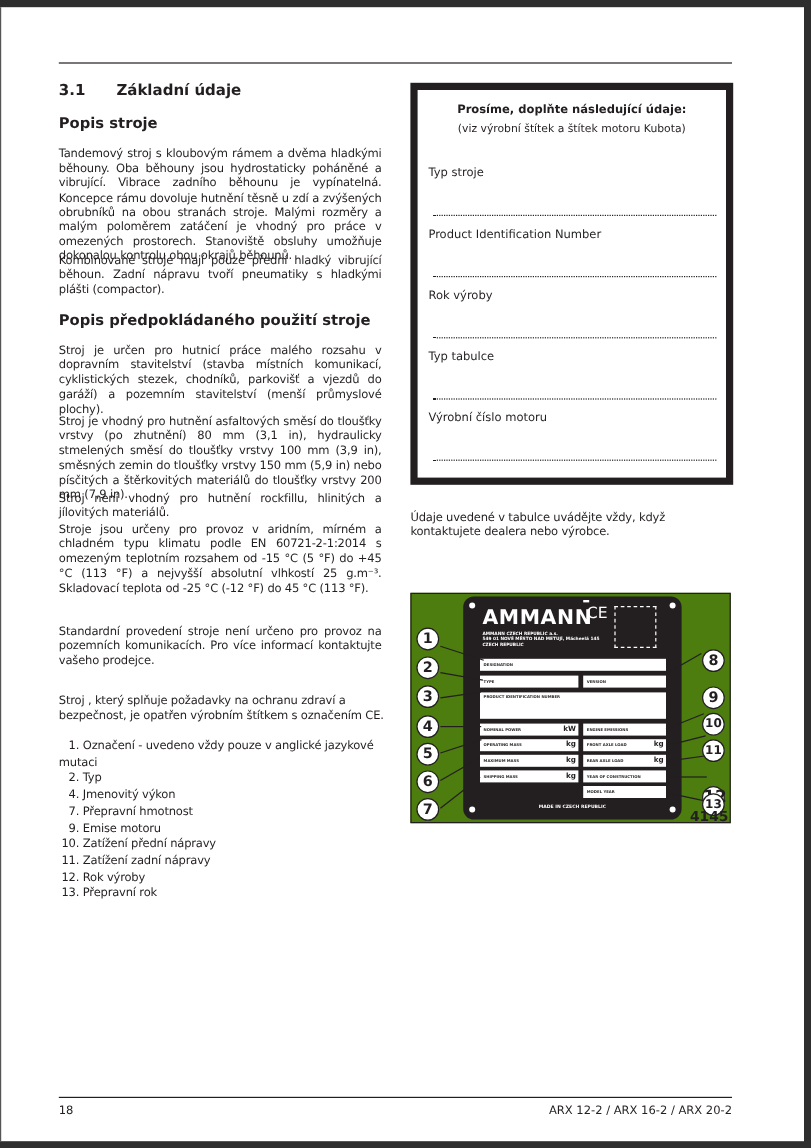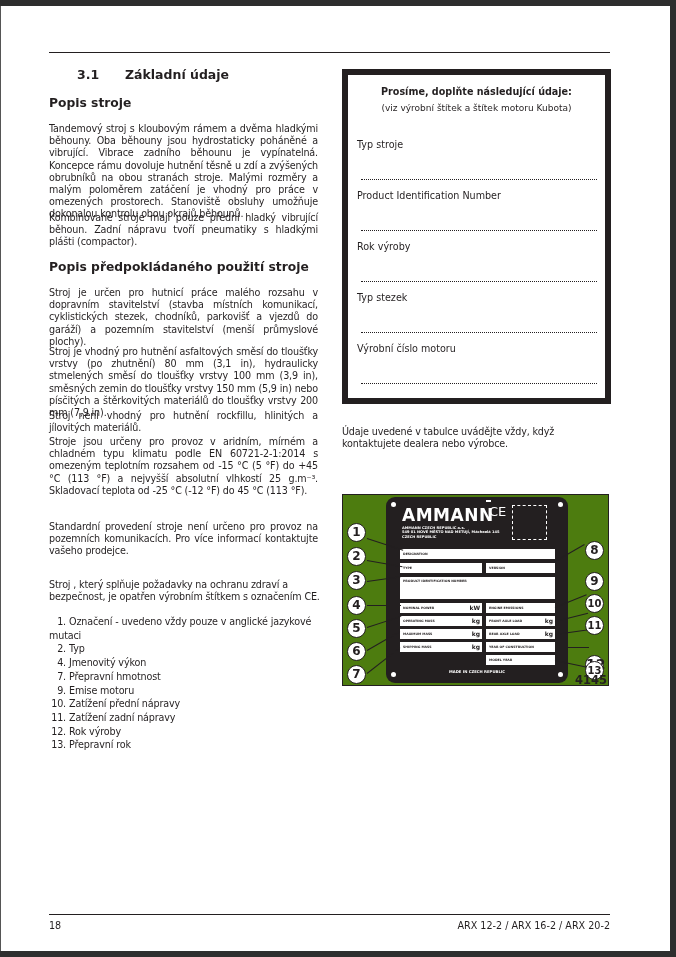--- a/index.html
+++ b/index.html
@@ -15,21 +15,21 @@
     background: #fff;
     border-left: 1px solid #555;
   }
   .rule-top { position: absolute; left: 48px; top: 46px; width: 561px; height: 1px; background: #231f20; }
   .rule-bottom { position: absolute; left: 48px; top: 908px; width: 561px; height: 1px; background: #231f20; }
 
   .txt { font-size: 9.6px; line-height: 12.2px; letter-spacing: -0.15px; }
   .justify { text-align: justify; text-align-last: left; }
 
   .sec-title { position: absolute; left: 48px; top: 61px; font-size: 12.5px; font-weight: bold; }
-  .sec-title .num { display: inline-block; width: 48px; margin-left: 28px; }
+  .sec-title .num { display: inline-block; width: 48px; }
   .h2 { position: absolute; left: 48px; font-size: 12.3px; font-weight: bold; }
 
   .para { position: absolute; left: 48px; width: 269px; }
 
   .numlist { position: absolute; left: 48px; top: 609px; width: 290px; margin: 0; padding: 0; list-style: none; }
   .numlist li { font-size: 9.6px; line-height: 13.7px; letter-spacing: -0.15px; }
   .numlist .n { display: inline-block; width: 17px; text-align: right; margin-right: 3px; }
 
   .formbox {
     position: absolute; left: 341px; top: 63px; width: 257px; height: 323px;
@@ -112,21 +112,21 @@
 
     <div class="field-label" style="top:64px">Typ stroje</div>
     <div class="field-line" style="top:104px"></div>
 
     <div class="field-label" style="top:115px">Product Identification Number</div>
     <div class="field-line" style="top:155px"></div>
 
     <div class="field-label" style="top:166px">Rok výroby</div>
     <div class="field-line" style="top:206px"></div>
 
-    <div class="field-label" style="top:217px">Typ stezek</div>
+    <div class="field-label" style="top:217px">Typ tabulce</div>
     <div class="field-line" style="top:257px"></div>
 
     <div class="field-label" style="top:268px">Výrobní číslo motoru</div>
     <div class="field-line" style="top:308px"></div>
   </div>
 
   <div class="note txt">Údaje uvedené v tabulce uvádějte vždy, když kontaktujete dealera nebo výrobce.</div>
 
   <div class="figure">
     <div class="plate">

